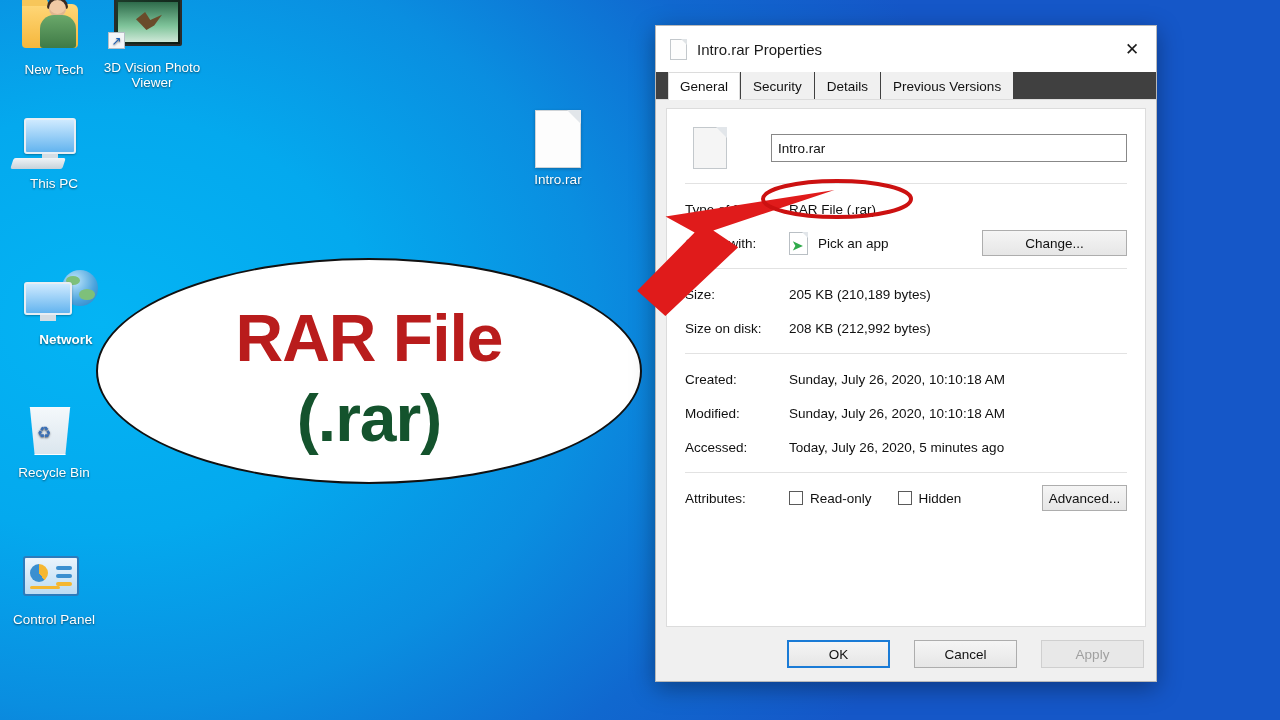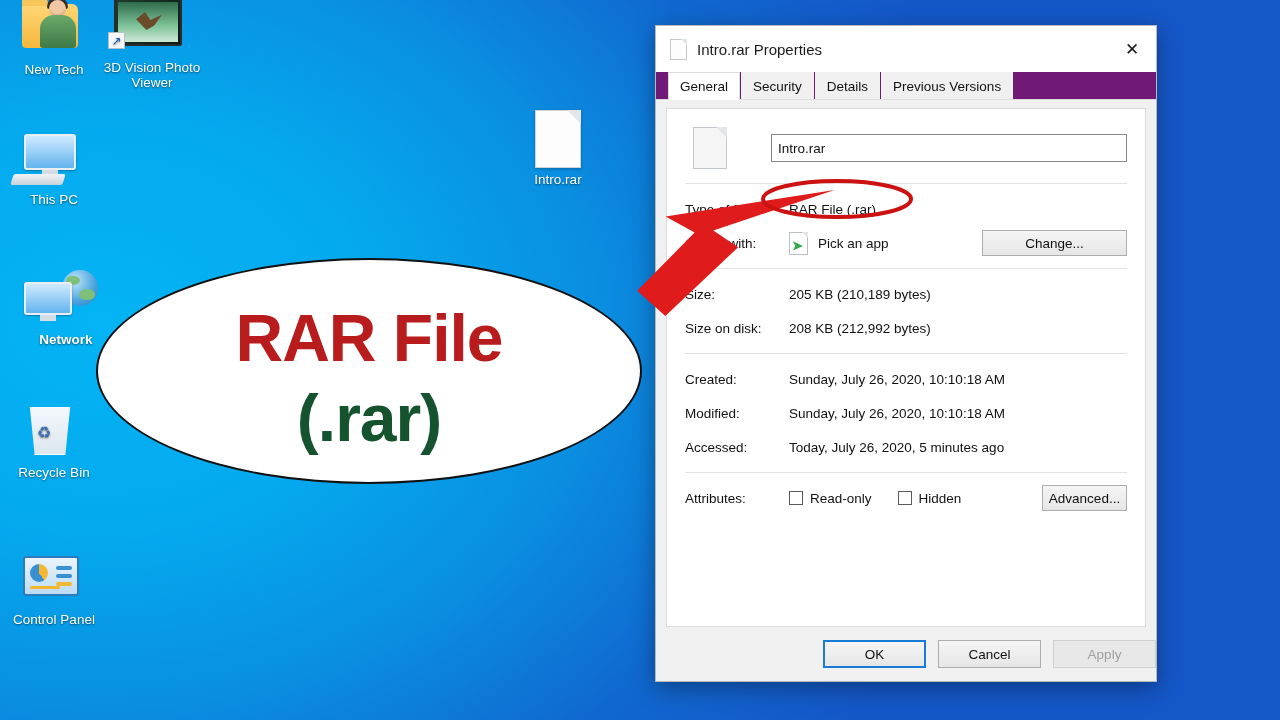--- a/index.html
+++ b/index.html
@@ -270,21 +270,21 @@
     width: 48px; height: 46px;
     display: flex; align-items: center; justify-content: center;
     font-size: 17px; color: #1b1b1b;
     cursor: default;
   }
 
   #tabstrip {
     height: 28px;
     display: flex; align-items: flex-end;
     padding-left: 12px;
-    background: #701a75;
+    background: #404040;
     border-bottom: 1px solid #dcdcdc;
     flex: none;
   }
   .tab {
     height: 27px;
     padding: 0 11px;
     display: flex; align-items: center;
     font-size: 13.5px;
     color: #111;
     background: #f0f0f0;
@@ -395,22 +395,22 @@
     background: #fff;
     display: inline-block;
     margin-right: 7px;
     flex: none;
   }
   .cbwrap { display: flex; align-items: center; margin-right: 26px; font-size: 13.5px; }
 
   #buttonbar {
     height: 54px;
     display: flex; align-items: center; justify-content: flex-end;
-    padding-right: 0;
-    gap: 12px;
+    padding-right: 12px;
+    gap: 24px;
     flex: none;
   }
   #buttonbar .btn { width: 103px; height: 28px; padding: 0; }
 </style>
 </head>
 <body>
 
 <div id="desktop">
 
   <div class="dicon" style="left:4px; top:0px;">
@@ -429,21 +429,21 @@
     <span class="glyph">
       <span class="pv-frame">
           <span class="sky"></span>
           <span class="bird"></span>
         </span>
       <span class="shortcut-badge">↗</span>
     </span>
     <span class="lbl">3D Vision Photo Viewer</span>
   </div>
 
-  <div class="dicon" style="left:4px; top:130px;text-align:center;">
+  <div class="dicon" style="left:4px; top:114px;text-align:center;">
     <span class="glyph">
       <span class="monitor"></span>
         <span class="mstand"></span>
         <span class="keyboard"></span>
     </span>
     <span class="lbl">This PC</span>
   </div>
 
   <div class="dicon" style="left:16px; top:270px;font-weight:bold;">
     <span class="glyph">

